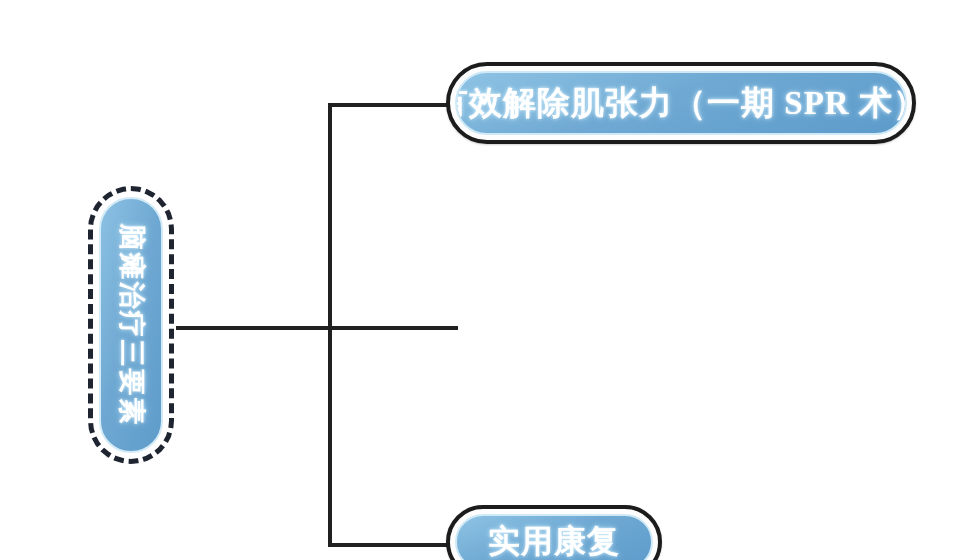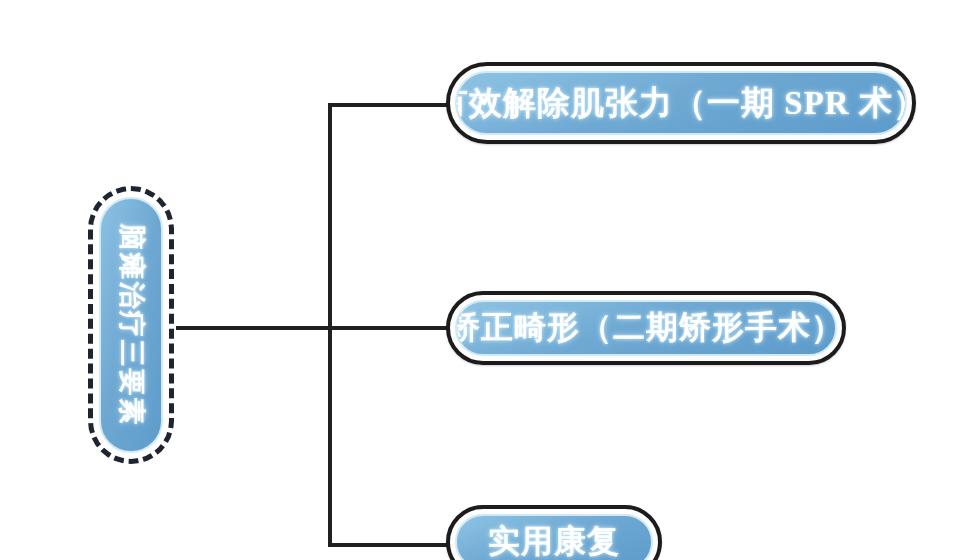--- a/index.html
+++ b/index.html
@@ -161,25 +161,20 @@
       <span id="root-label">脑瘫治疗三要素</span>
     </div>
   </div>
 
   <div id="node-top" class="node branch">
     <div class="pill">
       <span class="pill-label">有效解除肌张力（一期 SPR 术）</span>
     </div>
   </div>
 
-  <div id="node-middle" class="node branch">
-    <div class="pill">
-      <span class="pill-label">矫正畸形（二期矫形手术）</span>
-    </div>
-  </div>
 
   <div id="node-bottom" class="node branch">
     <div class="pill">
       <span class="pill-label">实用康复</span>
     </div>
   </div>
 
 </div>
 
 </body></html>

